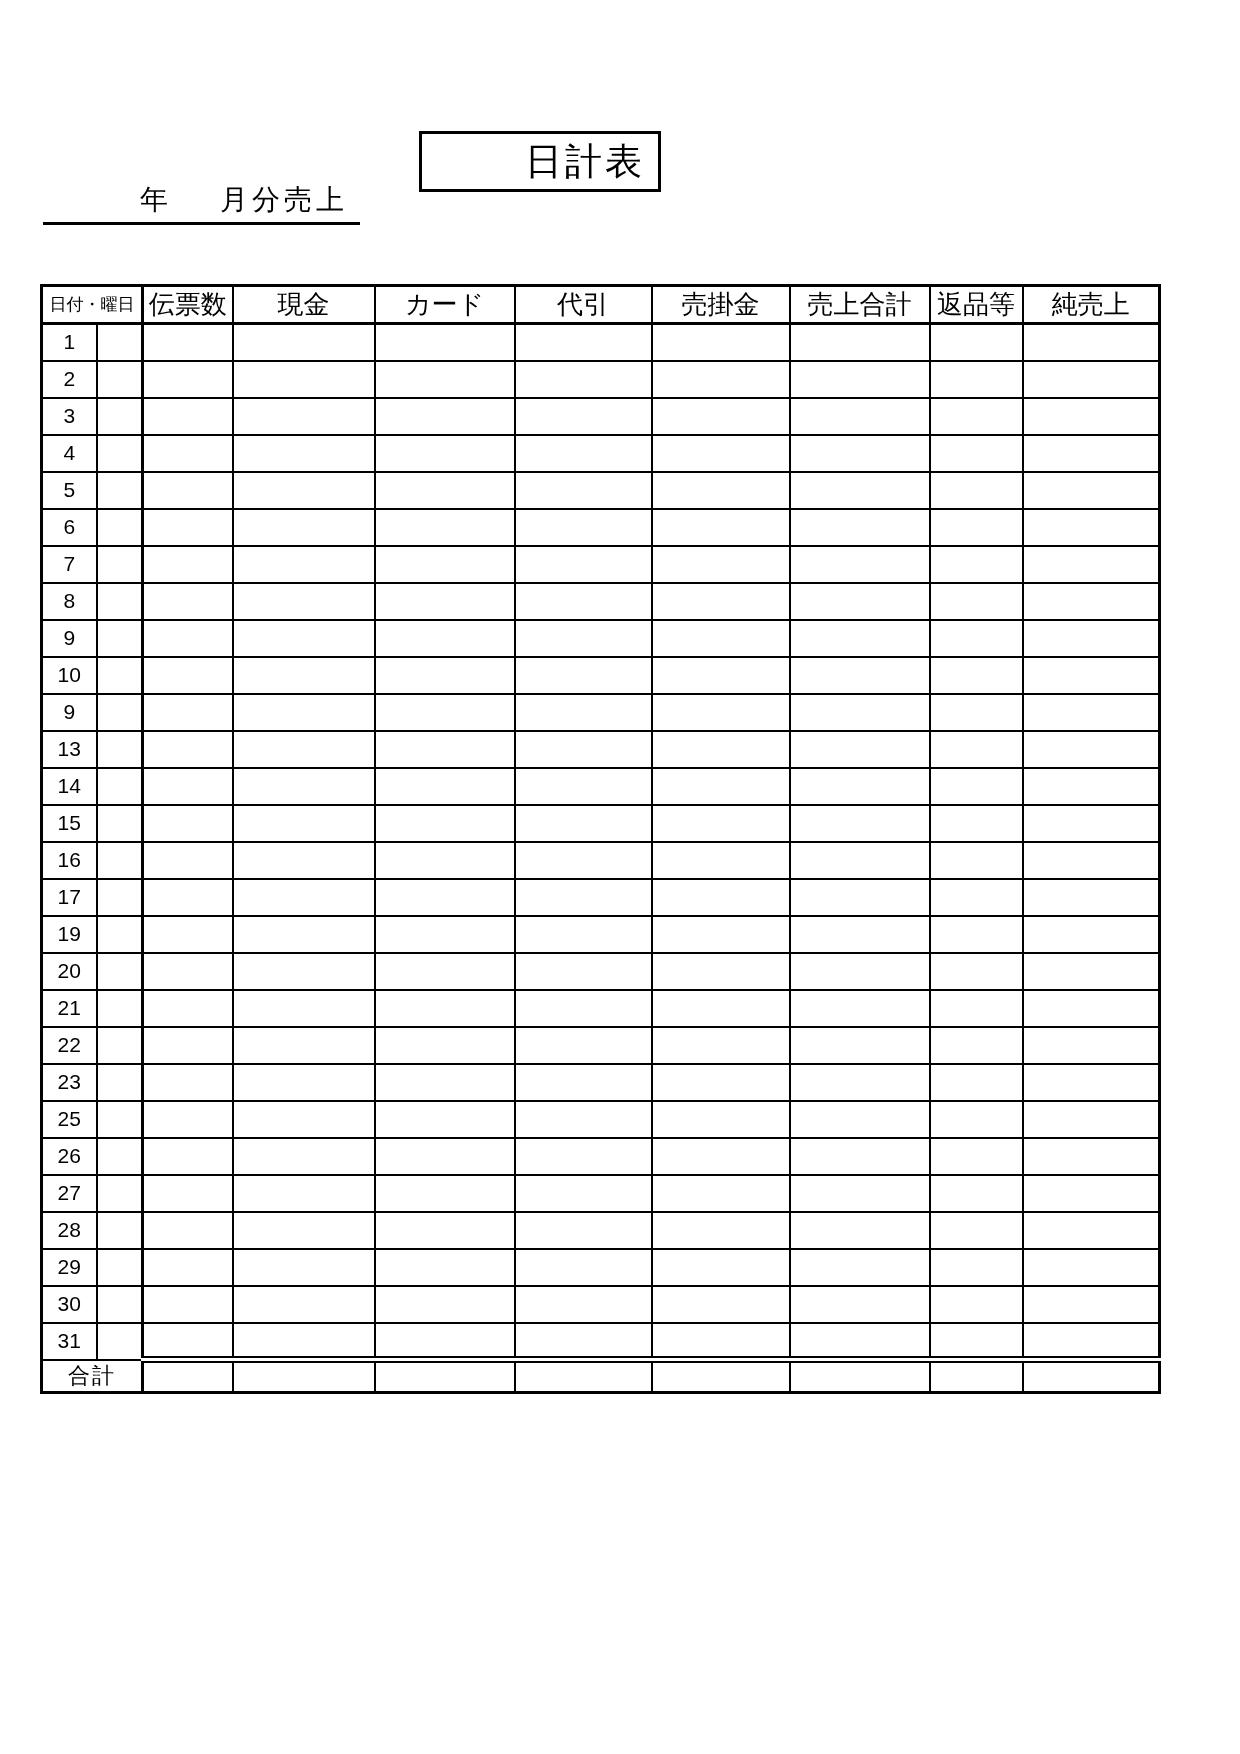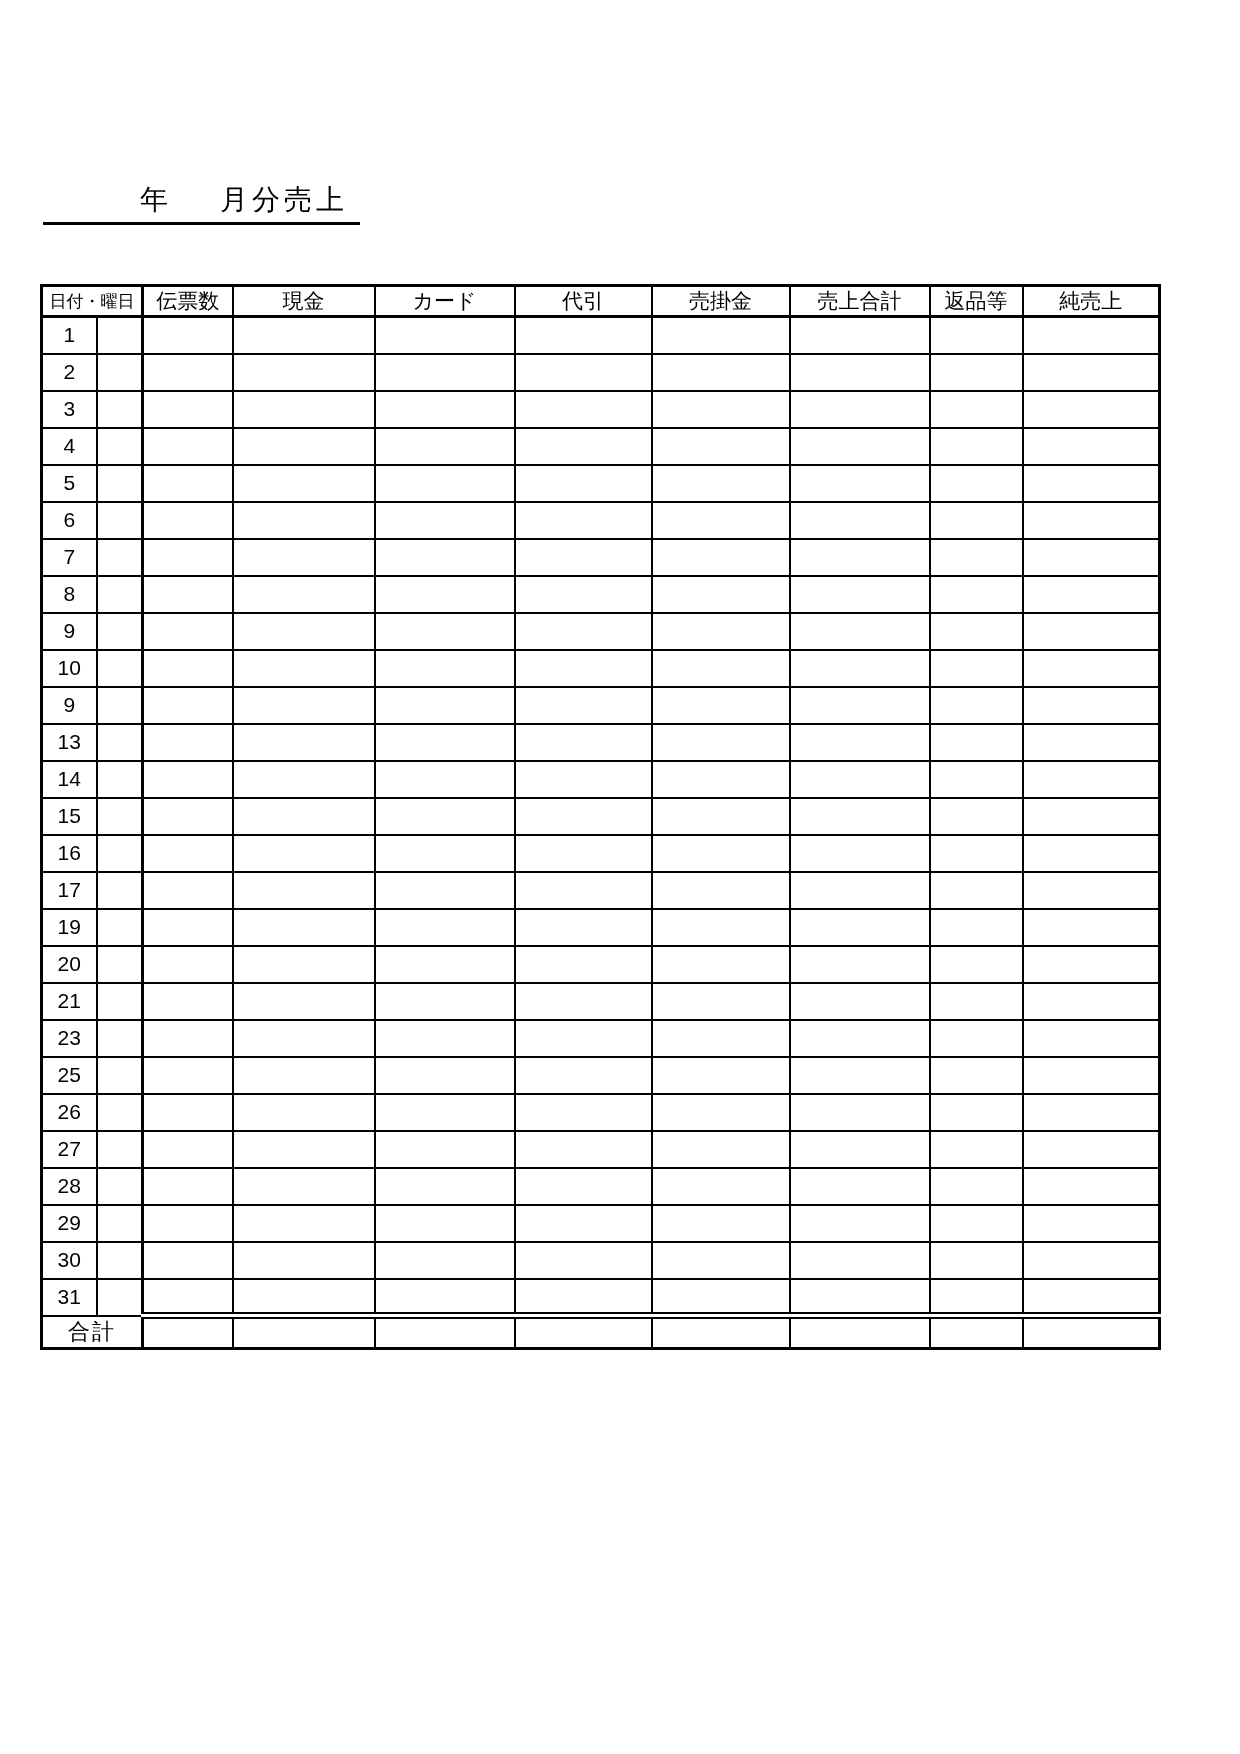--- a/index.html
+++ b/index.html
@@ -74,21 +74,21 @@
   .daily-table th,
   .daily-table td {
     border: 2px solid #000;
     text-align: center;
     vertical-align: middle;
     overflow: hidden;
     white-space: nowrap;
   }
   .daily-table thead th {
     height: 31px;
-    font-size: 21px;
+    font-size: 26px;
     font-weight: 500;
     border-bottom: 3px solid #000;
   }
   .daily-table th.date-group-header {
     font-size: 17px;
     border-right: 3px solid #000;
     letter-spacing: 0;
   }
   .daily-table tbody td {
     height: 37px;
@@ -106,20 +106,23 @@
     border-right: 3px solid #000;
     font-size: 22px;
     letter-spacing: 2px;
   }
 </style>
 </head>
 <body>
 
 <div class="page">
 
+  <div class="title-box">
+    <span class="title-text">日計表</span>
+  </div>
 
   <div class="period-line">
     <span class="year-label">年</span>
     <span class="month-label">月分売上</span>
   </div>
 
   <table class="daily-table">
     <colgroup id="table-cols">
         <col style="width: 55px;">
         <col style="width: 46px;">
@@ -368,20 +371,32 @@
           <td class="value-cell"></td>
           <td class="value-cell"></td>
           <td class="value-cell"></td>
           <td class="value-cell"></td>
           <td class="value-cell"></td>
           <td class="value-cell"></td>
           <td class="value-cell"></td>
           <td class="value-cell"></td>
         </tr>
         <tr>
+          <td class="date-cell">22</td>
+          <td class="day-cell"></td>
+          <td class="value-cell"></td>
+          <td class="value-cell"></td>
+          <td class="value-cell"></td>
+          <td class="value-cell"></td>
+          <td class="value-cell"></td>
+          <td class="value-cell"></td>
+          <td class="value-cell"></td>
+          <td class="value-cell"></td>
+        </tr>
+        <tr>
           <td class="date-cell">23</td>
           <td class="day-cell"></td>
           <td class="value-cell"></td>
           <td class="value-cell"></td>
           <td class="value-cell"></td>
           <td class="value-cell"></td>
           <td class="value-cell"></td>
           <td class="value-cell"></td>
           <td class="value-cell"></td>
           <td class="value-cell"></td>

